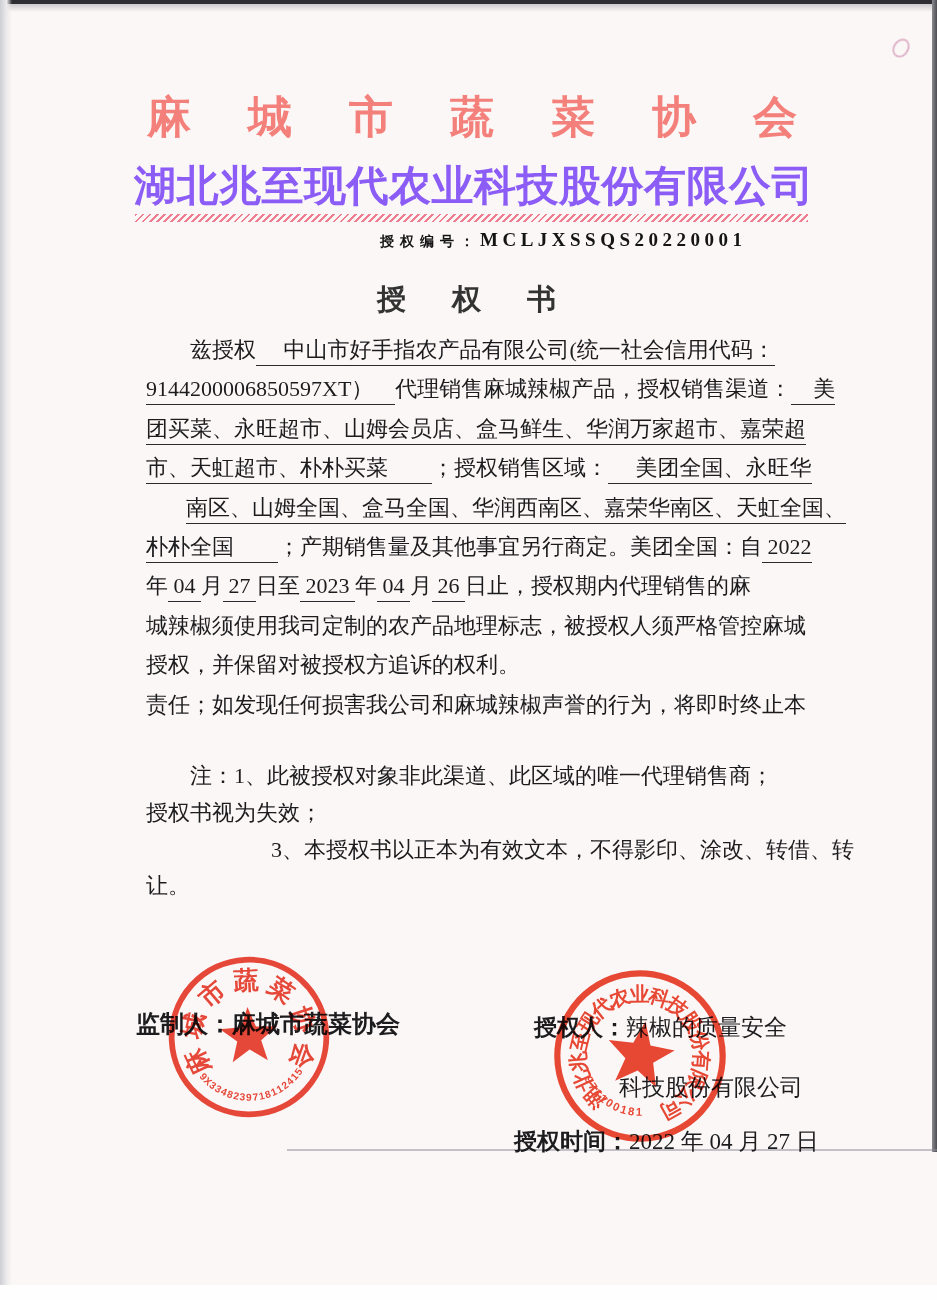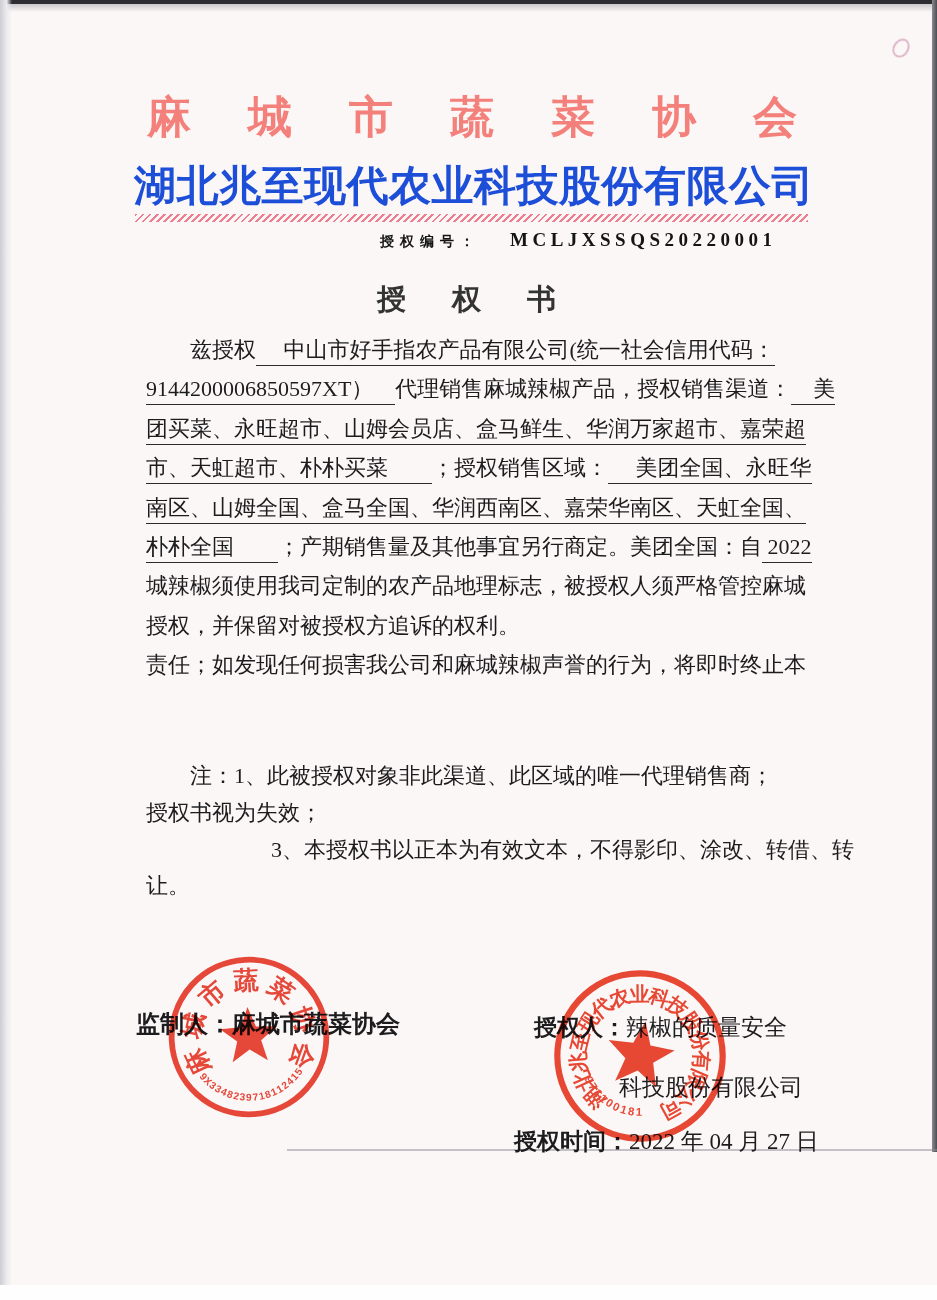--- a/index.html
+++ b/index.html
@@ -18,27 +18,27 @@
       background:#8c8c94;opacity:.5;}
   .bottom-band{position:absolute;left:0;right:0;bottom:0;height:15px;background:#fefefe;}
   .smudge{position:absolute;left:893px;top:38px;width:12px;height:16px;
       border:2px solid rgba(200,125,165,.55);border-radius:60% 50% 55% 50%;
       transform:rotate(25deg);filter:blur(.6px);}
   
   .org-primary{position:absolute;left:147px;top:88px;font-size:44px;font-weight:700;
       color:#f4807b;letter-spacing:57px;white-space:nowrap;
       font-family:"Liberation Sans","DejaVu Sans",sans-serif;}
   .org-secondary{position:absolute;left:134px;top:158px;font-size:42px;font-weight:700;
-      color:#1d4ed8;letter-spacing:0.5px;white-space:nowrap;
+      color:#8b5cf6;letter-spacing:0.5px;white-space:nowrap;
       font-family:"Liberation Sans","DejaVu Sans",sans-serif;}
   .hatch-rule{position:absolute;left:135px;top:214px;width:673px;height:8px;
       background:repeating-linear-gradient(135deg,#ee7d90 0 2px,rgba(255,255,255,0) 2px 5px);}
   .auth-no{position:absolute;left:380px;top:229px;white-space:nowrap;color:#141414;}
   .auth-no .lab{font-size:14px;font-weight:700;letter-spacing:6px;}
-  .auth-no .val{font-size:19px;font-weight:700;letter-spacing:4.5px;margin-left:30px;}
+  .auth-no .val{font-size:19px;font-weight:700;letter-spacing:4.5px;}
   .doc-title{position:absolute;left:377px;top:280px;font-size:29px;font-weight:700;
       color:#333;letter-spacing:46px;white-space:nowrap;}
   
   .body-lines{position:absolute;left:146px;top:330px;width:700px;font-size:22px;
       line-height:39.4px;color:#1c1c1e;}
   .notes-lines{position:absolute;left:146px;top:758px;width:700px;font-size:22px;
       line-height:36.8px;color:#1c1c1e;}
   .bline{white-space:nowrap;}
   .u{border-bottom:1.5px solid #2a2a2e;padding-bottom:3px;}
   
@@ -74,22 +74,23 @@
     <span class="lab">授权编号：</span><span class="val">MCLJXSSQS20220001</span>
   </div>
 
   <div class="doc-title">授权书</div>
 
   <div class="body-lines">
       <div class="bline" style="padding-left: 44px;"><span>兹授权</span><span class="u">　 中山市好手指农产品有限公司(统一社会信用代码：</span></div>
       <div class="bline" style="padding-left: 0px;"><span class="u">9144200006850597XT）　</span><span>代理销售麻城辣椒产品，授权销售渠道：</span><span class="u">　美</span></div>
       <div class="bline" style="padding-left: 0px;"><span class="u">团买菜、永旺超市、山姆会员店、盒马鲜生、华润万家超市、嘉荣超</span></div>
       <div class="bline" style="padding-left: 0px;"><span class="u">市、天虹超市、朴朴买菜　　</span><span>；授权销售区域：</span><span class="u">　 美团全国、永旺华</span></div>
-      <div class="bline" style="padding-left: 0px;"><span class="u">南区、山姆全国、盒马全国、华润西南区、嘉荣华南区、天虹全国、</span></div>
+      <div class="bline" style="padding-left: 0px; text-align: right;"><span class="u">南区、山姆全国、盒马全国、华润西南区、嘉荣华南区、天虹全国、</span></div>
       <div class="bline" style="padding-left: 0px;"><span class="u">朴朴全国　　</span><span>；产期销售量及其他事宜另行商定。美团全国：自</span><span class="u"> 2022</span></div>
+      <div class="bline" style="padding-left: 0px;"><span>年</span><span class="u"> 04 </span><span>月</span><span class="u"> 27 </span><span>日至</span><span class="u"> 2023 </span><span>年</span><span class="u"> 04 </span><span>月</span><span class="u"> 26 </span><span>日止，授权期内代理销售的麻</span></div>
       <div class="bline" style="padding-left: 0px;"><span>城辣椒须使用我司定制的农产品地理标志，被授权人须严格管控麻城</span></div>
       <div class="bline" style="padding-left: 0px;"><span>授权，并保留对被授权方追诉的权利。</span></div>
       <div class="bline" style="padding-left: 0px;"><span>责任；如发现任何损害我公司和麻城辣椒声誉的行为，将即时终止本</span></div>
     </div>
 
   <div class="notes-lines">
       <div class="bline" style="padding-left: 44px;"><span>注：1、此被授权对象非此渠道、此区域的唯一代理销售商；</span></div>
       <div class="bline" style="padding-left: 0px;"><span>授权书视为失效；</span></div>
       <div class="bline" style="padding-left: 125px;"><span>3、本授权书以正本为有效文本，不得影印、涂改、转借、转</span></div>
       <div class="bline" style="padding-left: 0px;"><span>让。</span></div>

